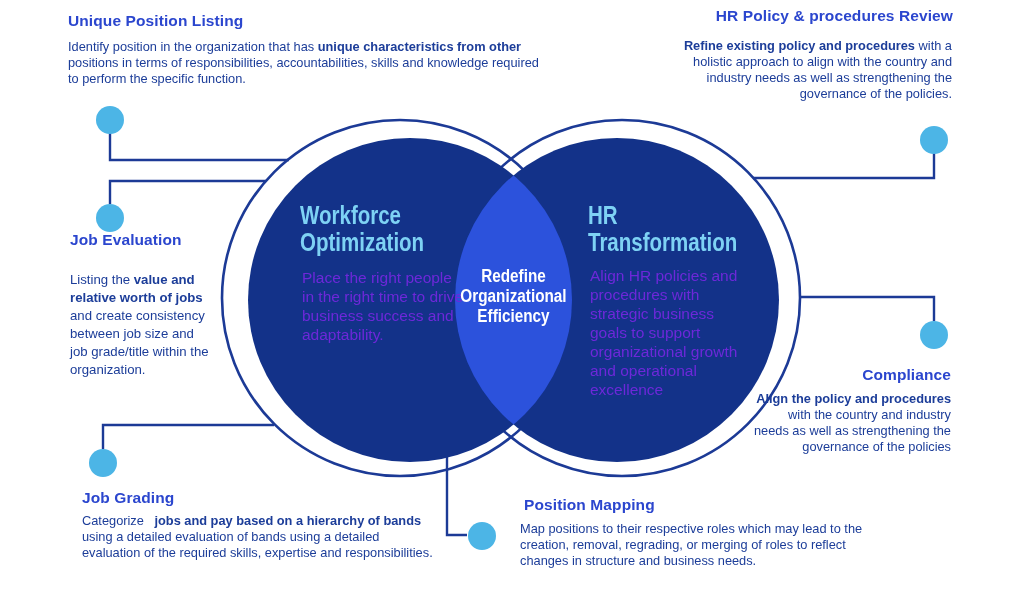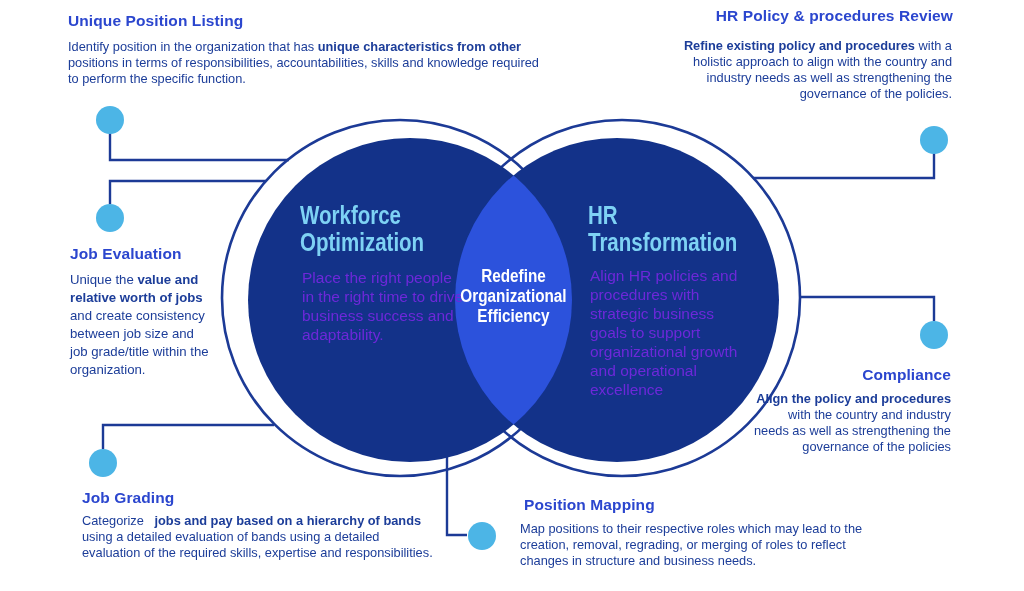--- a/index.html
+++ b/index.html
@@ -57,22 +57,22 @@
 
     <circle cx="410" cy="300" r="162" fill="#2C52DC" clip-path="url(#clipRight)"></circle>
   </svg>
 
   <div class="abs h-out" style="left:68px;top:12px;">Unique Position Listing</div>
   <div class="abs b-out" style="left:68px;top:39px;width:475px;"><span>Identify position in the organization that has </span><span style="font-weight: 700;">unique characteristics from other</span><span> positions in terms of responsibilities, accountabilities, skills and knowledge required to perform the specific function.</span></div>
 
   <div class="abs h-out ra" style="right:71px;top:7px;width:400px;">HR Policy &amp; procedures Review</div>
   <div class="abs b-out ra" style="right:72px;top:38px;width:305px;"><span style="font-weight: 700;">Refine existing policy and procedures</span><span> with a holistic approach to align with the country and industry needs as well as strengthening the governance of the policies.</span></div>
 
-  <div class="abs h-out" style="left:70px;top:245px;">Job Evaluation</div>
-  <div class="abs b-out lh18" style="left:70px;top:271px;width:140px;"><span>Unique the </span><span style="font-weight: 700;">value and relative worth of jobs</span><span> and create consistency between job size and job grade/title within the organization.</span></div>
+  <div class="abs h-out" style="left:70px;top:231px;">Job Evaluation</div>
+  <div class="abs b-out lh18" style="left:70px;top:271px;width:140px;"><span>Listing the </span><span style="font-weight: 700;">value and relative worth of jobs</span><span> and create consistency between job size and job grade/title within the organization.</span></div>
 
   <div class="abs h-out ra" style="right:73px;top:366px;width:250px;">Compliance</div>
   <div class="abs b-out ra" style="right:73px;top:391px;width:200px;"><span style="font-weight: 700;">Align the policy and procedures</span><span> with the country and industry needs as well as </span><span style="font-weight: 400;">strengthening the governance of the policies</span></div>
 
   <div class="abs h-out" style="left:82px;top:489px;">Job Grading</div>
   <div class="abs b-out" style="left:82px;top:513px;width:352px;"><span>Categorize </span><span style="font-weight: 700; padding-left: 7px;">jobs and pay based on a hierarchy of bands</span><span> using a detailed evaluation of bands using a detailed evaluation of the required skills, expertise and responsibilities.</span></div>
 
   <div class="abs h-out" style="left:524px;top:496px;">Position Mapping</div>
   <div class="abs b-out" style="left:520px;top:521px;width:352px;"><span>Map positions to their respective roles which may lead to the creation, removal, regrading, or merging of roles to reflect changes in structure and business needs.</span></div>
 

